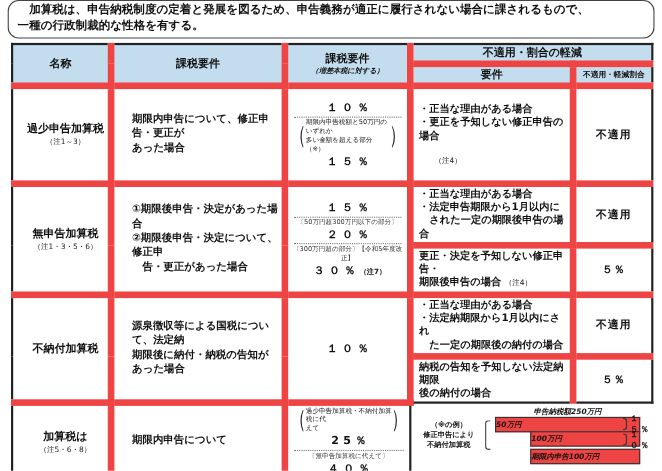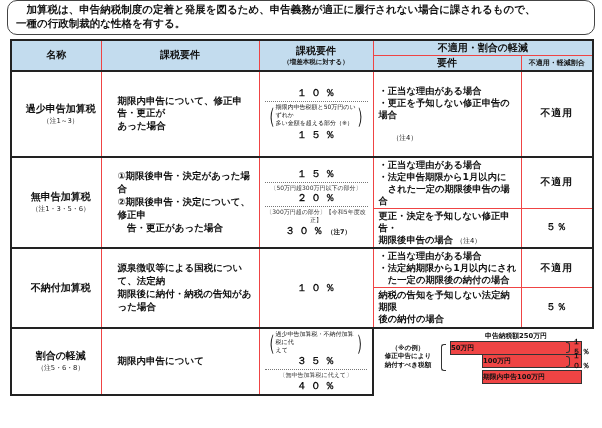--- a/index.html
+++ b/index.html
@@ -27,28 +27,28 @@
     white-space: pre-line;
   }
 
   
   table.tbl {
     border-collapse: collapse; table-layout: fixed;
     margin-left: 10px; width: 582px;
     font-size: 9.5px;
   }
   .tbl th, .tbl td {
-    border: 1px solid #ef4444; overflow: hidden;
+    border: 6px solid #ef4444; overflow: hidden;
     padding: 1px 3px; vertical-align: middle;
   }
   .tbl th {
     background: #c3dcee; font-weight: 700; text-align: center;
     font-size: 10px; padding: 0 2px;
   }
-  .tbl th .sub { font-size: 6.5px; font-weight: 700; }
+  .tbl th .sub { font-size: 6.5px; font-weight: 700; font-style: italic; }
   .tbl th.sub2 { font-size: 7px; }
   .bt { border-top: 2px solid #222 !important; }
   .bb { border-bottom: 2px solid #222 !important; }
   .bl { border-left: 2px solid #222 !important; }
   .br { border-right: 2px solid #222 !important; }
   td.nob { border: none !important; background: #fff; padding: 0; vertical-align: top; }
 
   td.name-cell { text-align: center; padding-left: 12px; }
   .name-main { font-size: 10px; font-weight: 700; }
   .name-note { font-size: 6.8px; color: #222; }
@@ -73,21 +73,21 @@
   .diagram { position: relative; width: 100%; height: 60px; margin-top: 2px; }
   .dg-caption {
     position: absolute; left: 2px; top: 13px; width: 64px;
     font-size: 6.6px; font-weight: 700; text-align: center; line-height: 1.35;
     white-space: pre-line;
   }
   .dg-brace-l {
     position: absolute; left: 67px; top: 13px; width: 5px; height: 27px;
     border: 1px solid #333; border-right: none; border-radius: 3px 0 0 3px;
   }
-  .dg-center { position: absolute; left: 76px; top: 0; width: 132px; }
+  .dg-center { position: absolute; left: 76px; top: 0; width: 132px; font-style: italic; }
   .dg-top-label { font-size: 6.8px; font-weight: 700; text-align: center; height: 10px; line-height: 10px; }
   .dg-box {
     border: 1px solid #333; height: 14px; line-height: 12px;
     font-size: 6.8px; font-weight: 700; text-align: left; background: #ef4444;
   }
   .dg-box + .dg-box { margin-top: -1px; margin-left: 32px; }
   .dg-box.gap { margin-top: 2px; }
   .dg-right { position: absolute; left: 192px; top: 10px; }
   .dg-prow { display: flex; align-items: center; height: 13px; margin-bottom: 1px; }
   .dg-brace-r {
@@ -199,41 +199,41 @@
         <td class="rrate-cell br bt">不適用</td>
       </tr>
       <tr style="height:20px">
         <td class="relief-cell bb">納税の告知を予知しない法定納期限
 後の納付の場合</td>
         <td class="rrate-cell br bb">５％</td>
       </tr>
 
       <tr style="height:60px">
         <td class="name-cell bl bt bb">
-          <div class="name-main">割合の軽減</div>
+          <div class="name-main">加算税は</div>
           <div class="name-note">（注5・6・8）</div>
         </td>
         <td class="req-cell bt bb">期限内申告について</td>
         <td class="rate-cell bt bb br">
           <div class="bparen">
             <span class="p">（</span>
             <span class="btxt">過少申告加算税・不納付加算税に代
 えて</span>
             <span class="p">）</span>
           </div>
-          <div class="pct">３５％</div>
+          <div class="pct">25％</div>
           <div class="dotline"></div>
           <div class="tier-label">〔無申告加算税に代えて〕</div>
           <div class="pct">４０％</div>
         </td>
         <td colspan="2" class="nob">
           <div class="diagram">
             <div class="dg-caption">（※の例）
 修正申告により
-納付すべき税額</div>
+不納付加算税</div>
             <div class="dg-brace-l"></div>
             <div class="dg-center">
               <div class="dg-top-label">申告納税額250万円</div>
               <div class="dg-box">50万円</div>
               <div class="dg-box">100万円</div>
               <div class="dg-box gap">期限内申告100万円</div>
             </div>
             <div class="dg-right">
               <div class="dg-prow">
                 <div class="dg-brace-r"></div>

